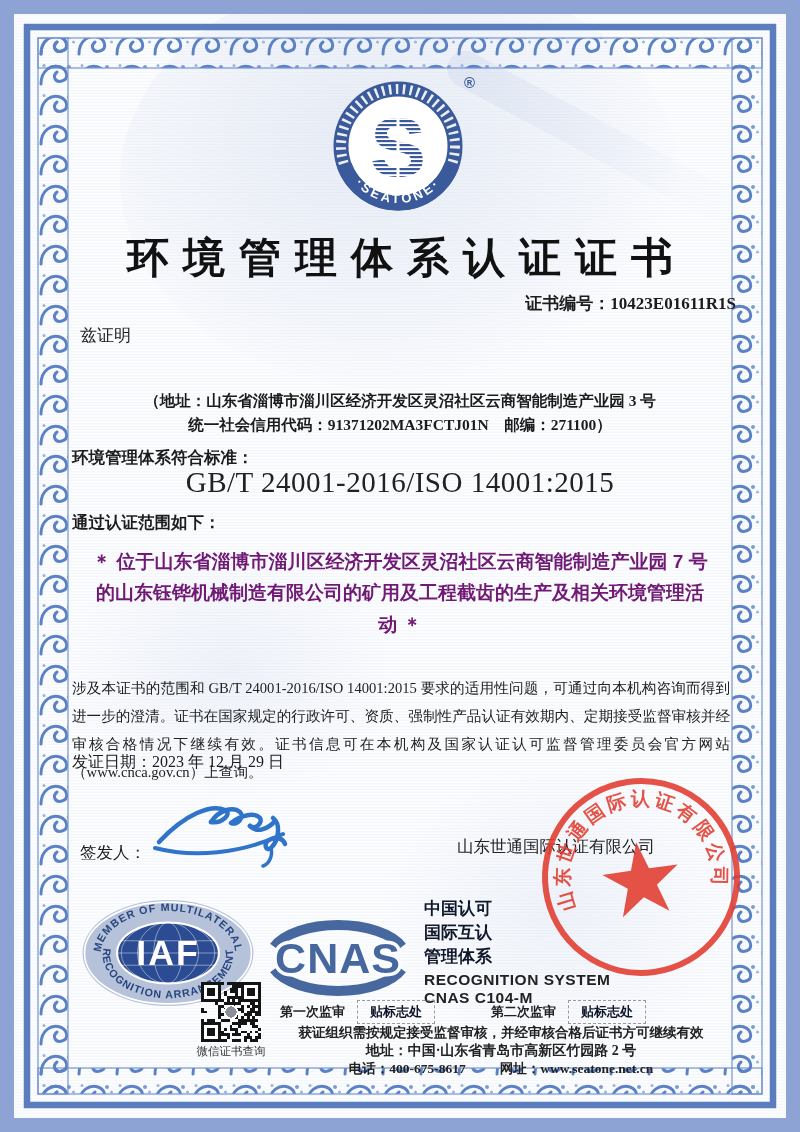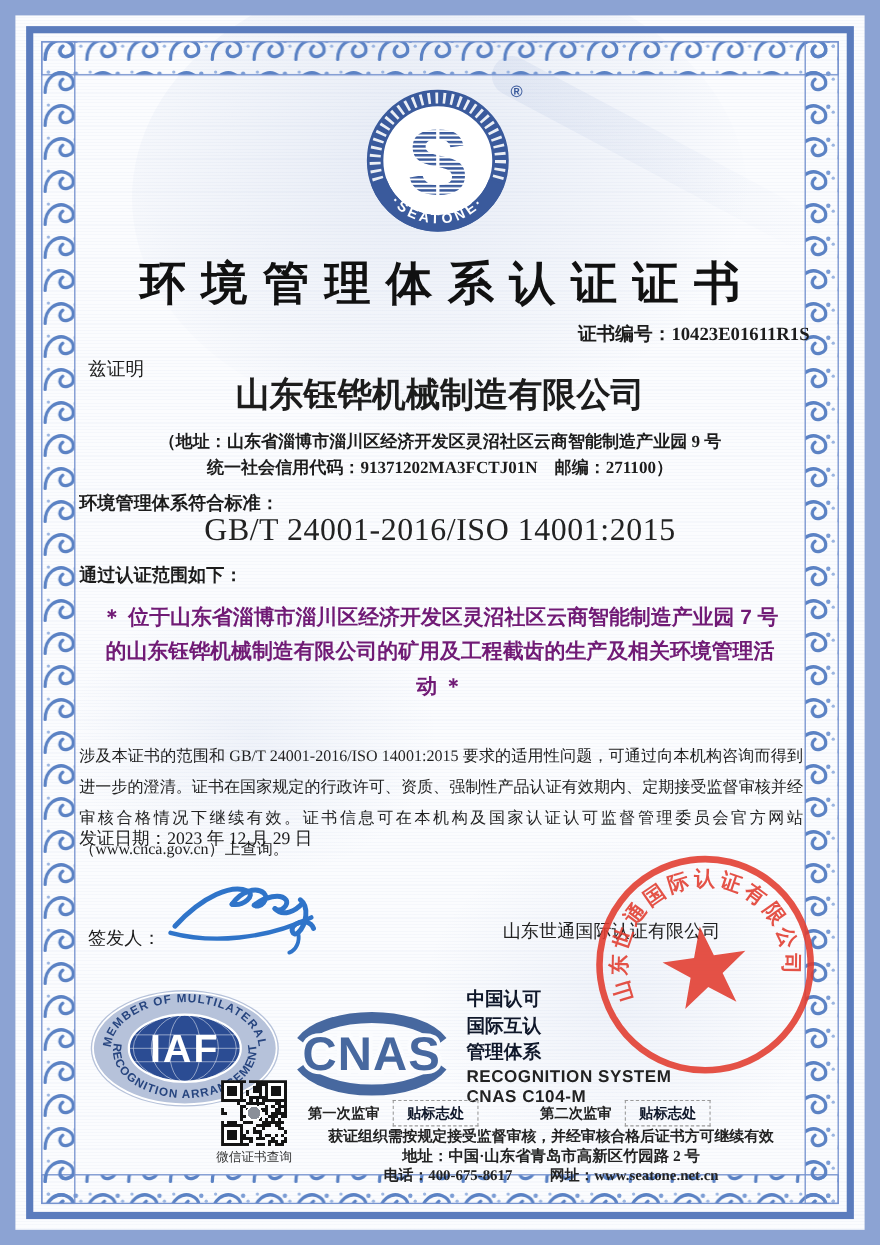--- a/index.html
+++ b/index.html
@@ -111,22 +111,21 @@
     </text>
     <text x="152" y="24" font-size="15" fill="#3a5a9c" font-weight="bold">®</text>
   </svg>
 
   <div class="abs title">环境管理体系认证证书</div>
   <div class="abs certnum">
     <span>证书编号：</span><span>10423E01611R1S</span>
   </div>
 
   <div class="abs certify">兹证明</div>
-  <div class="abs company">山东钰铧机械制造有限公司</div>
-  <div class="abs addr addr1">（地址：山东省淄博市淄川区经济开发区灵沼社区云商智能制造产业园 9 号</div>
+  <div class="abs addr addr1">（地址：山东省淄博市淄川区经济开发区灵沼社区云商智能制造产业园 3 号</div>
   <div class="abs addr addr2">统一社会信用代码：91371202MA3FCTJ01N　邮编：271100）</div>
 
   <div class="abs fieldlabel stdlabel">环境管理体系符合标准：</div>
   <div class="abs standard">GB/T 24001-2016/ISO 14001:2015</div>
 
   <div class="abs fieldlabel scopelabel">通过认证范围如下：</div>
   <div class="abs scope">＊ 位于山东省淄博市淄川区经济开发区灵沼社区云商智能制造产业园 7 号的山东钰铧机械制造有限公司的矿用及工程截齿的生产及相关环境管理活动 ＊</div>
 
   <div class="abs disclaimer">涉及本证书的范围和 GB/T 24001-2016/ISO 14001:2015 要求的适用性问题，可通过向本机构咨询而得到进一步的澄清。证书在国家规定的行政许可、资质、强制性产品认证有效期内、定期接受监督审核并经审核合格情况下继续有效。证书信息可在本机构及国家认证认可监督管理委员会官方网站（www.cnca.gov.cn）上查询。</div>
 

